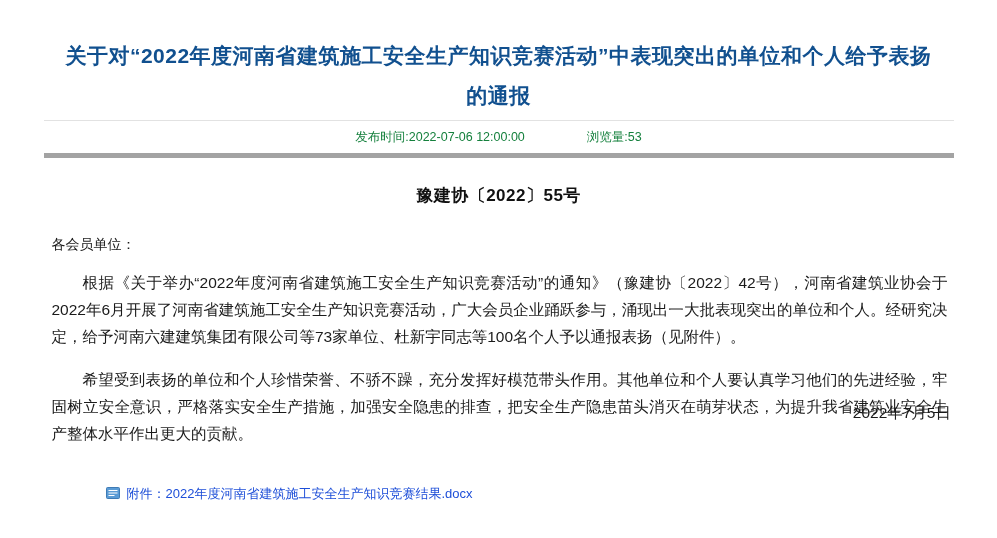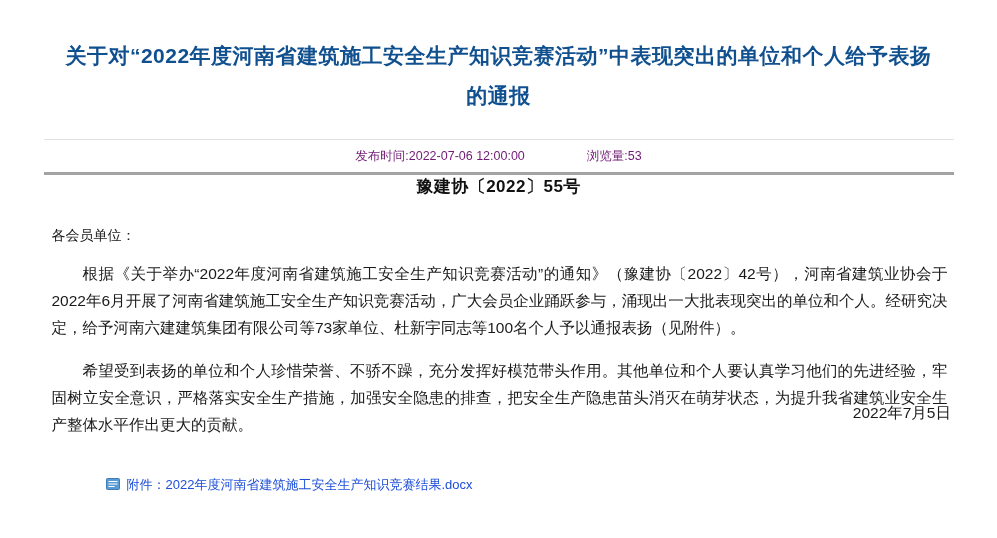--- a/index.html
+++ b/index.html
@@ -31,39 +31,40 @@
     font-size: 21px;
     font-weight: bold;
     color: #11508f;
     text-align: center;
     line-height: 40px;
     letter-spacing: 0.5px;
     margin: 0 auto;
     width: 880px;
   }
   .meta-row {
-    margin-top: 23px;
+    margin-top: 4px;
     border-top: 1px solid #e2e2e2;
-    border-bottom: 3px solid #a3a3a3;
+    border-bottom: 5px solid #a3a3a3;
     height: 32px;
     display: flex;
     align-items: center;
     justify-content: center;
     gap: 62px;
     font-size: 12.5px;
-    color: #701a75;
+    color: #15803d;
   }
   .meta-item {
     white-space: nowrap;
   }
   .doc-number {
     text-align: center;
     font-size: 17px;
     font-weight: bold;
     color: #111;
+    margin-top: 26px;
     letter-spacing: 0.5px;
   }
   .salutation {
     font-size: 14px;
     color: #1a1a1a;
     margin-top: 24px;
     margin-left: 8px;
     line-height: 26px;
   }
   .para {

